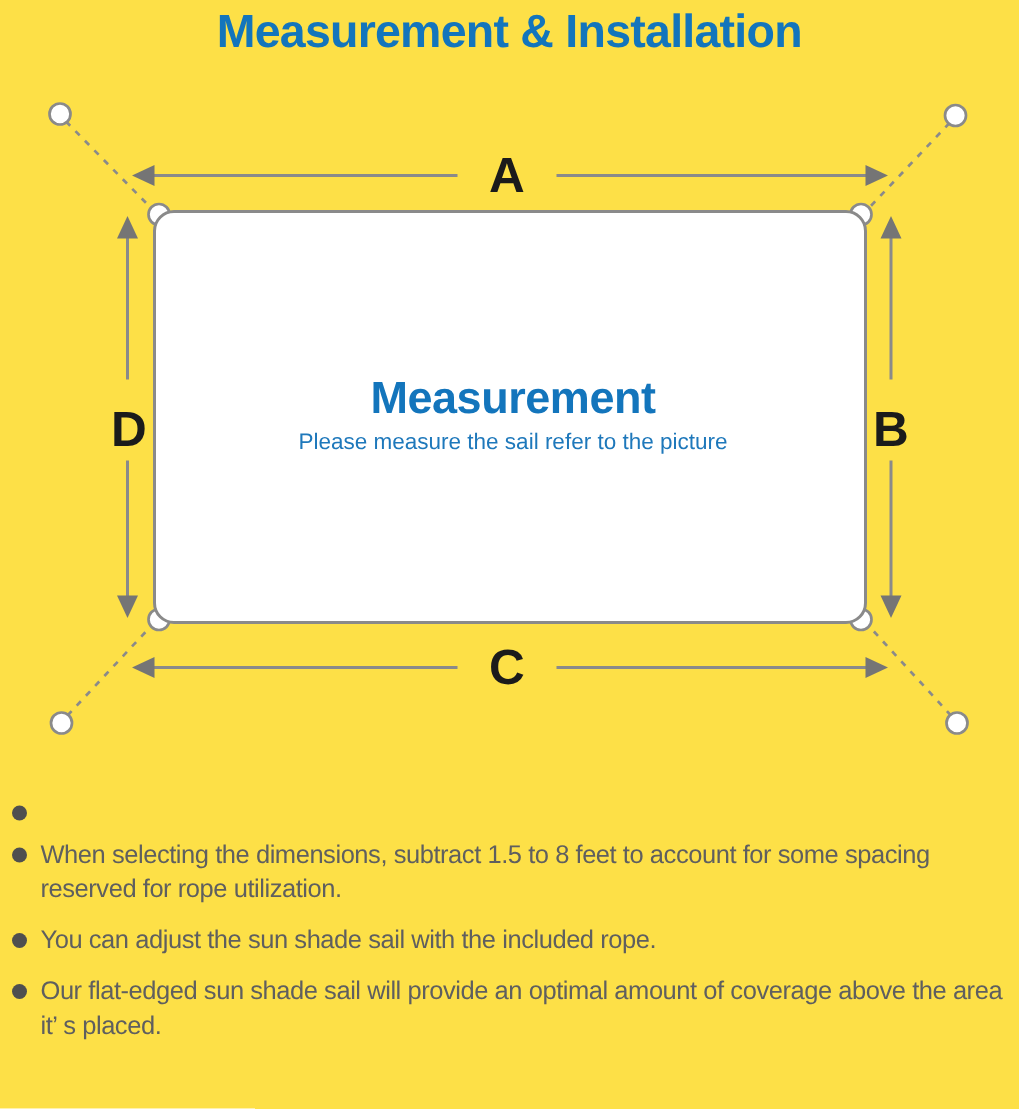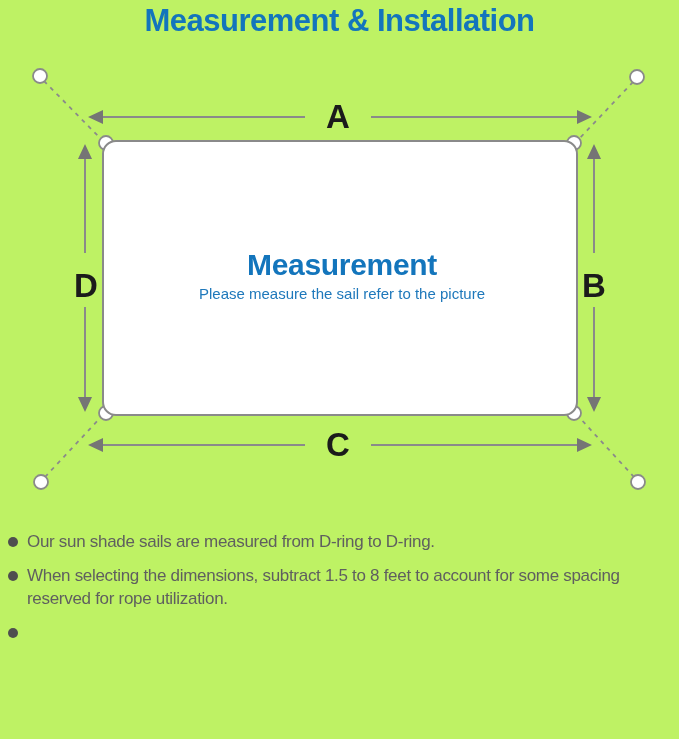--- a/index.html
+++ b/index.html
@@ -1,17 +1,17 @@
 <!DOCTYPE html>
 <html><head>
 <meta charset="utf-8">
 <style>
   html,body{margin:0;padding:0;background:#fff;}
   .page{
-    position:relative;width:679px;height:739px;background:#bef264;
+    position:relative;width:679px;height:739px;background:#fde047;
     font-family:"Liberation Sans","DejaVu Sans",sans-serif;overflow:hidden;
   }
   .title{
     position:absolute;top:0;left:0;width:679px;margin:0;
     text-align:center;font-size:31px;font-weight:700;letter-spacing:-0.5px;
     color:#1375bc;line-height:42px;
   }
   .diagram{position:absolute;top:60px;left:0;width:679px;height:440px;}
   .diagram .line{stroke:#8a8a8a;stroke-width:2;fill:none;}
   .diagram .dashed{stroke:#8a8a8a;stroke-width:1.8;stroke-dasharray:4 5;fill:none;}
@@ -95,24 +95,28 @@
     <text class="dim" x="338" y="396">C</text>
     <text class="dim" x="86" y="237">D</text>
 
     <text class="ctitle" x="342" y="215">Measurement</text>
     <text class="csub" x="342" y="239">Please measure the sail refer to the picture</text>
   </svg>
 
   <div class="notes">
     <div class="note">
       <span class="dot"></span>
-      <span class="note-text">Our sun shade sails are measured from D-ring to D-ring.</span>
     </div>
     <div class="note">
       <span class="dot"></span>
       <span class="note-text">When selecting the dimensions, subtract 1.5 to 8 feet to account for some spacing reserved for rope utilization.</span>
     </div>
     <div class="note">
       <span class="dot"></span>
+      <span class="note-text">You can adjust the sun shade sail with the included rope.</span>
+    </div>
+    <div class="note">
+      <span class="dot"></span>
+      <span class="note-text">Our flat-edged sun shade sail will provide an optimal amount of coverage above the area it’ s placed.</span>
     </div>
   </div>
 
 </div>
 
 </body></html>

